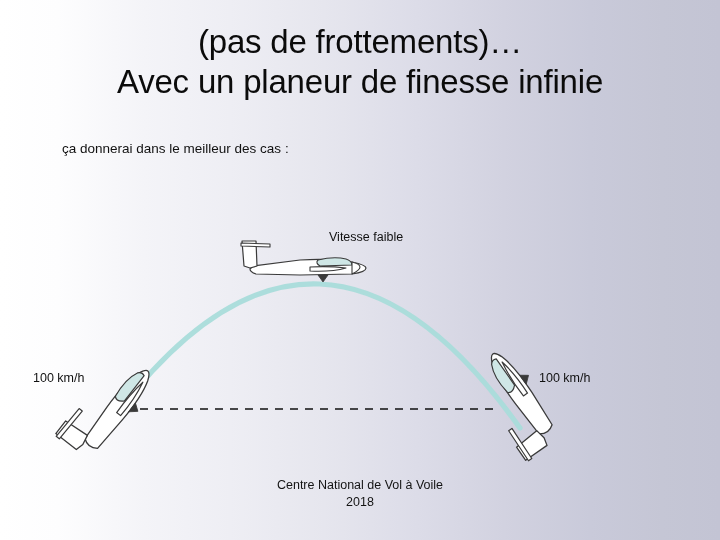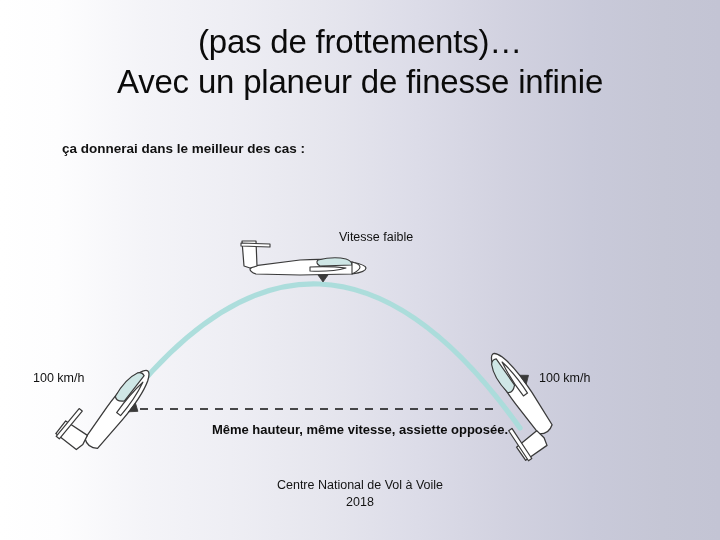--- a/index.html
+++ b/index.html
@@ -45,40 +45,39 @@
   #title .line { display: block; white-space: pre; }
 
   
   #subtitle {
     position: absolute;
     left: 62px;
     top: 141px;
     font-size: 13.5px;
     color: #111111;
     white-space: pre;
-    font-weight: bold;
   }
 
   
   #figure {
     position: absolute;
     left: 0;
     top: 0;
     width: 720px;
     height: 540px;
   }
 
   
   .label {
     position: absolute;
     font-size: 12.5px;
     color: #111111;
     white-space: pre;
   }
-  #label-vitesse-faible { left: 339px; top: 230px; }
+  #label-vitesse-faible { left: 329px; top: 230px; }
   #label-speed-left     { left: 33px;  top: 371px; }
   #label-speed-right    { left: 539px; top: 371px; }
 
   #caption {
     position: absolute;
     left: 0;
     top: 422px;
     width: 720px;
     text-align: center;
     font-size: 13px;
@@ -163,20 +162,19 @@
       <path d="M 510,391 Q 532,390 550,393 Q 532,397 510,396 Z" fill="#ffffff" stroke="#3a3a3a" stroke-width="1.2" stroke-linejoin="round"></path>
 
       <path d="M 518,400 L 529,400 L 524,407 Z" fill="#3a3a3a" stroke="#3a3a3a" stroke-width="0.8"></path>
     </g>
   </svg>
 
   <div class="label" id="label-vitesse-faible">Vitesse faible</div>
   <div class="label" id="label-speed-left">100 km/h</div>
   <div class="label" id="label-speed-right">100 km/h</div>
 
-  <div id="caption">Même hauteur, même vitesse, assiette opposée.</div>
 
   <div id="footer">
     <span>Centre National de Vol à Voile</span>
     <span>2018</span>
   </div>
 
 </div>
 
 </body></html>

